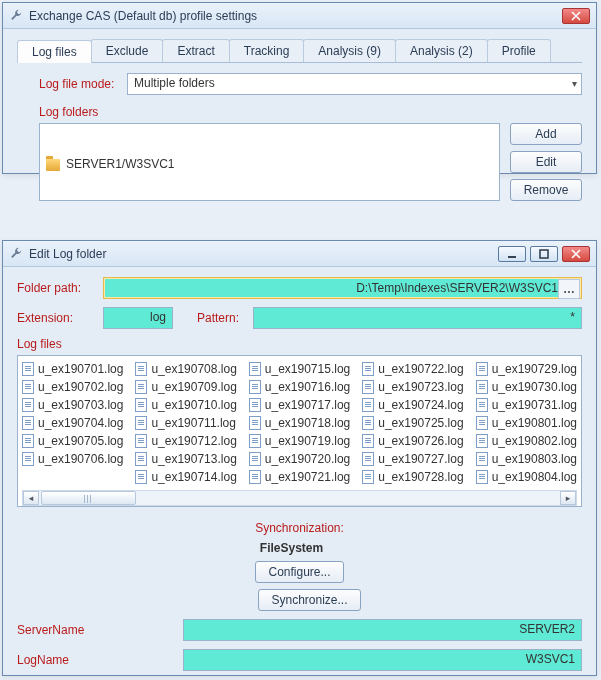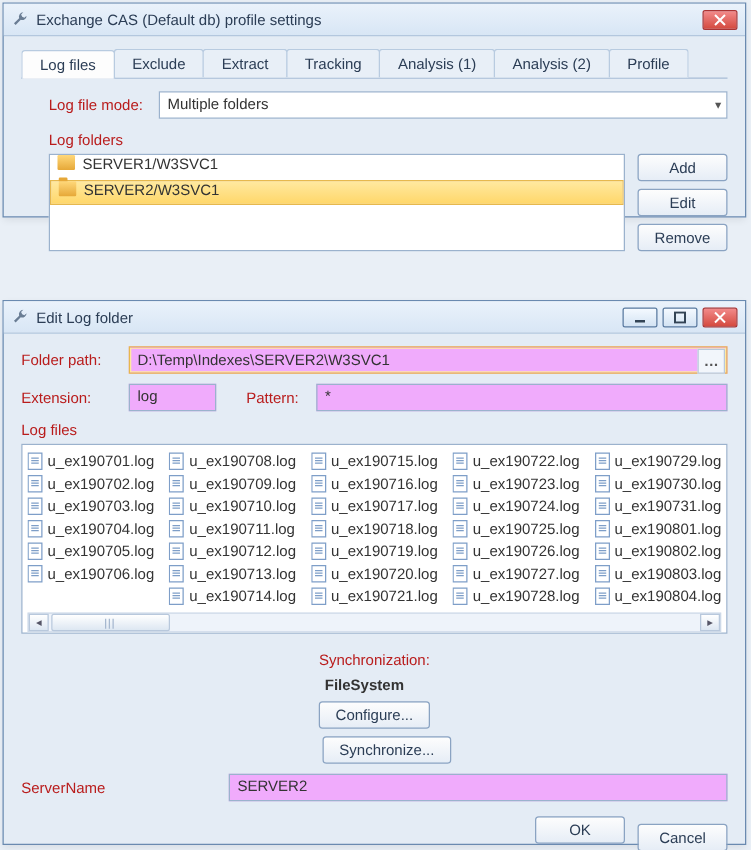--- a/index.html
+++ b/index.html
@@ -77,23 +77,24 @@
     position: absolute; right: 4px; top: 4px;
     font-size: 10px; color: #555;
   }
   .list {
     background: #fff;
     border: 1px solid #9bb2cd;
     height: 78px;
     overflow: hidden;
   }
   .list-item {
-    display:flex; align-items:flex-start;
+    display:flex; align-items:flex-end;
     height: 20px; padding: 0 6px;
     border-bottom: 1px solid transparent;
+    margin-top: 28px;
   }
   .list-item.selected {
     background: linear-gradient(#ffe9a0, #ffd76a);
     border: 1px solid #e6b84e;
   }
   .folder-icon {
     width: 14px; height: 12px; margin-right: 6px;
     background: linear-gradient(#ffd87a,#e6a838);
     border-radius: 1px;
     position: relative;
@@ -110,22 +111,22 @@
     background: linear-gradient(#fdfdfd, #e6edf6);
     border-radius: 3px;
     color: #2b3d55;
     display:flex; align-items:center; justify-content:center;
     cursor: default;
   }
   .btn + .btn { margin-top: 6px; }
   .side-btns { margin-left: 10px; display:flex; flex-direction:column; }
   .fieldrow { display:flex; align-items:center; margin-bottom: 8px; gap: 6px; }
   .input {
-    height: 22px; border: 1px solid #9bb2cd; background:#f0abfc;
-    padding: 2px 6px; flex:1;
+    height: 22px; border: 1px solid #9bb2cd; background:#5eead4;
+    padding: 2px 6px; flex:1;text-align:right;
   }
   .input.short { width: 70px; flex: none; }
   .input.path-active { border: 1px solid #e6b84e; box-shadow: inset 0 0 0 1px #ffe9a0;}
   .ellipsis-btn {
     width:22px; height:20px; margin:1px 1px 0 0;
     border:1px solid #b8c8dc; background:#f2f6fb;
     display:flex; align-items:center; justify-content:center;
     font-weight:bold; color:#555;
   }
   .files {
@@ -209,21 +210,21 @@
           </svg>
       </div>
     </div>
   </div>
   <div class="client">
     <div class="tabs">
       <div class="tab active">Log files</div>
       <div class="tab">Exclude</div>
       <div class="tab">Extract</div>
       <div class="tab">Tracking</div>
-      <div class="tab">Analysis (1)</div>
+      <div class="tab">Analysis (9)</div>
       <div class="tab">Analysis (2)</div>
       <div class="tab">Profile</div>
     </div>
 
     <div class="row" style="padding-left:22px;">
       <span class="lbl" style="width:88px;">Log file mode:</span>
       <div class="select">
         <span>Multiple folders</span>
         <span class="arrow">▾</span>
       </div>
@@ -457,19 +458,23 @@
       <span class="lbl">Synchronization:</span>
       <span style="font-weight:bold; margin-right:20px; margin-left:4px;">FileSystem</span>
       <div class="inline-btn">Configure...</div>
       <div class="inline-btn" style="margin-left:20px;">Synchronize...</div>
     </div>
 
     <div class="fieldrow">
       <span class="lbl" style="width:160px;">ServerName</span>
       <div class="input"><span>SERVER2</span></div>
     </div>
+    <div class="fieldrow">
+      <span class="lbl" style="width:160px;">LogName</span>
+      <div class="input"><span>W3SVC1</span></div>
+    </div>
 
     <div class="dialog-btns">
       <div class="btn" style="min-width:72px;">OK</div>
       <div class="btn" style="min-width:72px;text-align:center;">Cancel</div>
     </div>
   </div>
 </div>
 
 </body></html>

